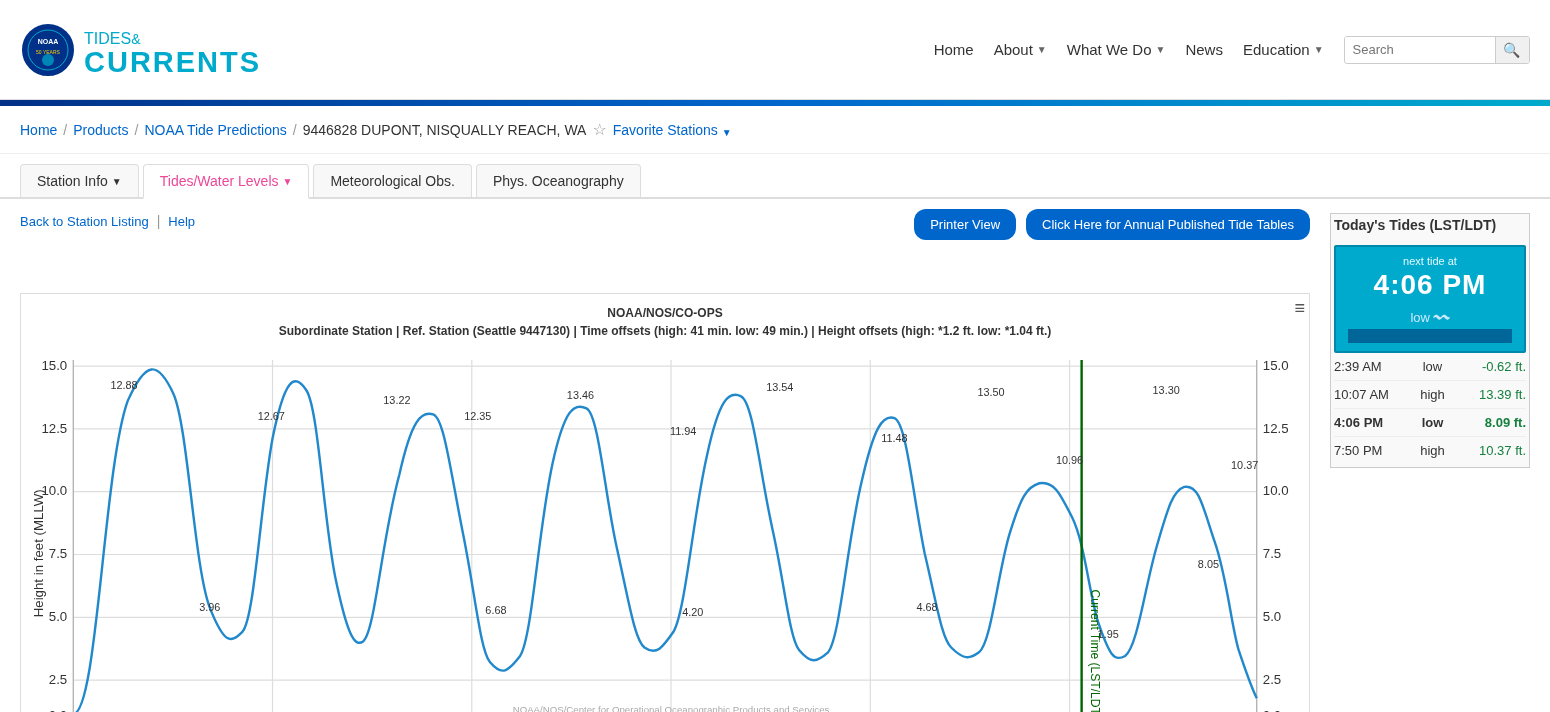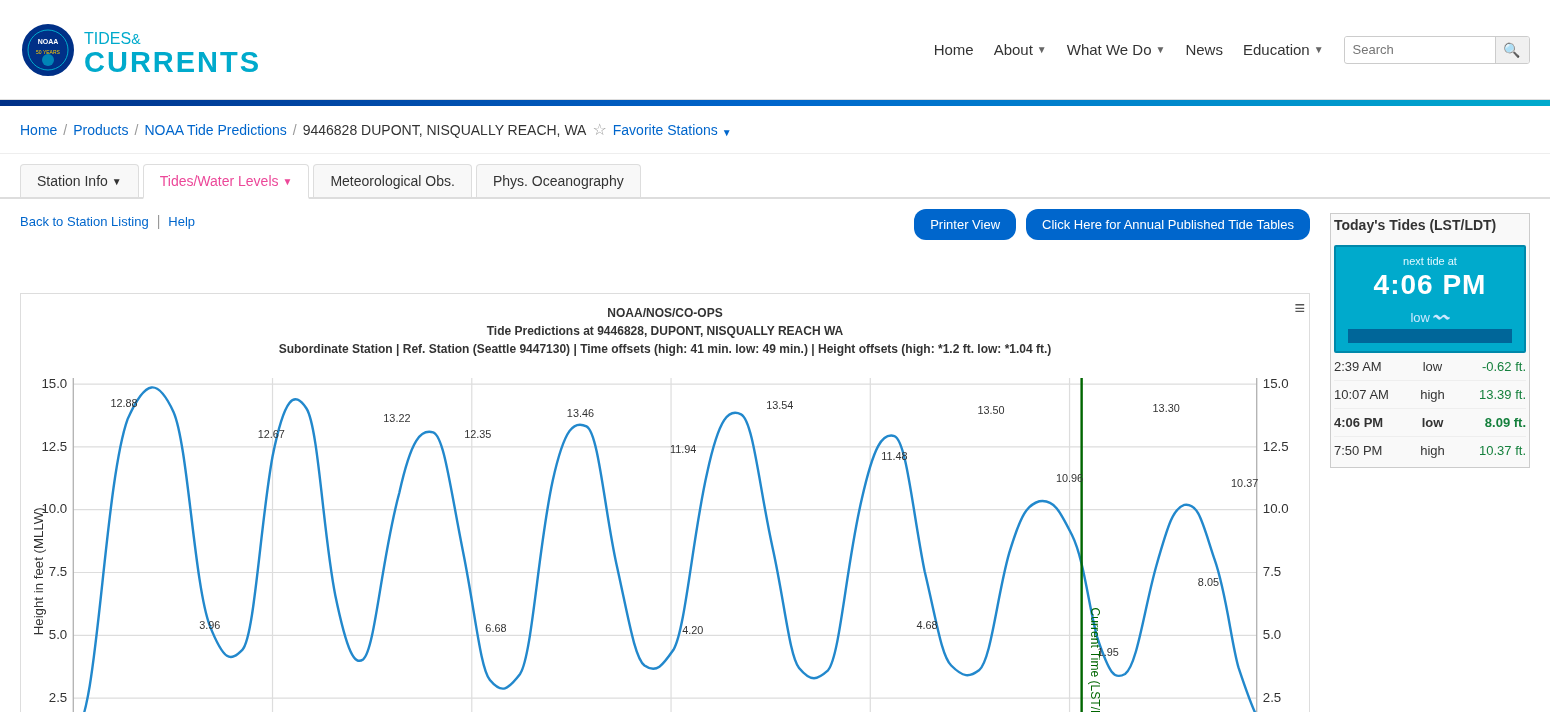--- a/index.html
+++ b/index.html
@@ -378,21 +378,20 @@
       <div id="action-buttons">
         <button class="btn-blue">Printer View</button>
         <button class="btn-blue">Click Here for Annual Published Tide Tables</button>
       </div>
     </div>
 
     <div id="chart-container">
       <div id="chart-menu-icon">≡</div>
       <div id="chart-header">
         <p class="bold">NOAA/NOS/CO-OPS</p>
-        <p class="bold">Tide Predictions at 9446828, DUPONT, NISQUALLY REACH WA</p>
         <p class="bold">Subordinate Station | Ref. Station (Seattle 9447130) | Time offsets (high: 41 min. low: 49 min.) | Height offsets (high: *1.2 ft. low: *1.04 ft.)</p>
       </div>
 
       <div id="chart-svg-wrap">
         <svg viewBox="0 0 1050 320" width="100%" style="display:block;">
 
           <text x="30" y="18" font-size="11" text-anchor="end" fill="#333">15.0</text>
           <text x="30" y="70" font-size="11" text-anchor="end" fill="#333">12.5</text>
           <text x="30" y="122" font-size="11" text-anchor="end" fill="#333">10.0</text>
           <text x="30" y="174" font-size="11" text-anchor="end" fill="#333">7.5</text>

